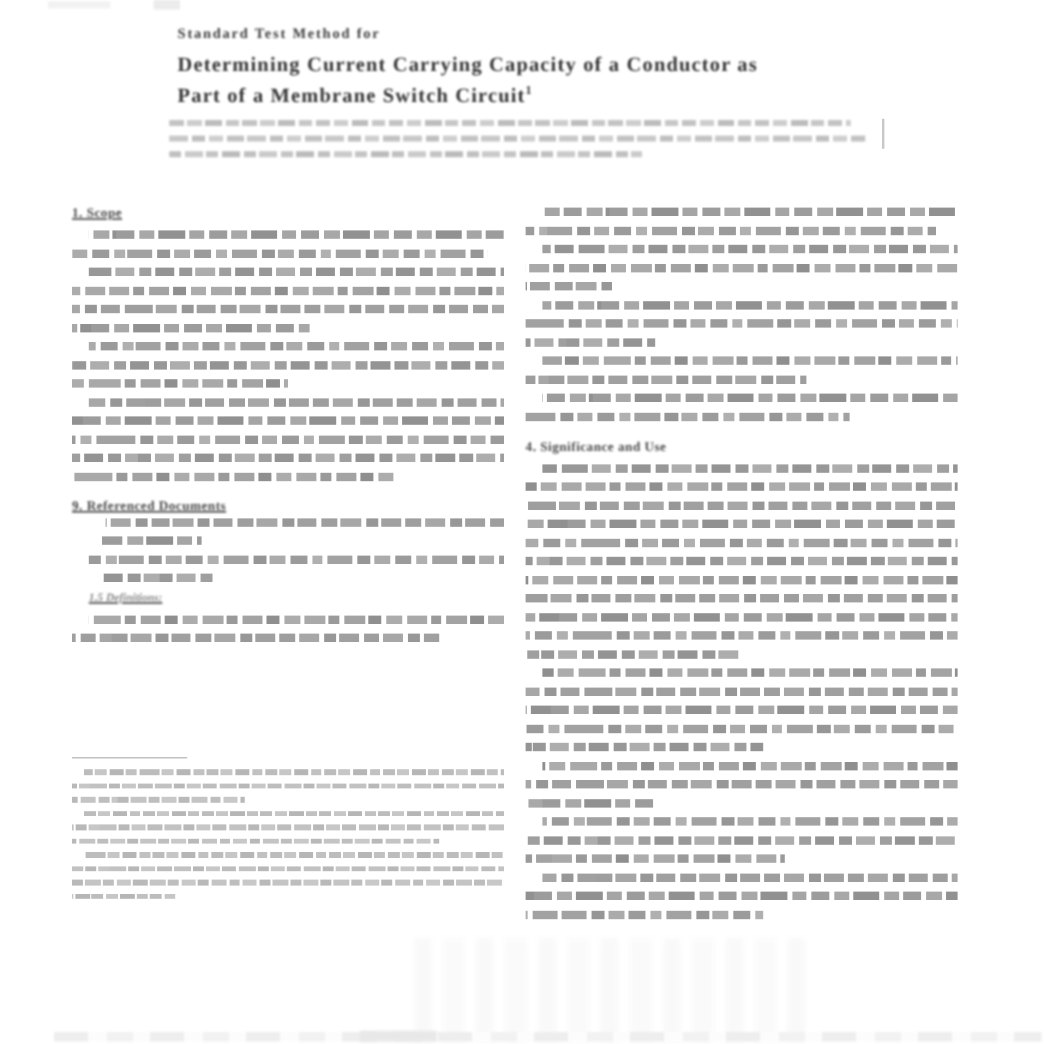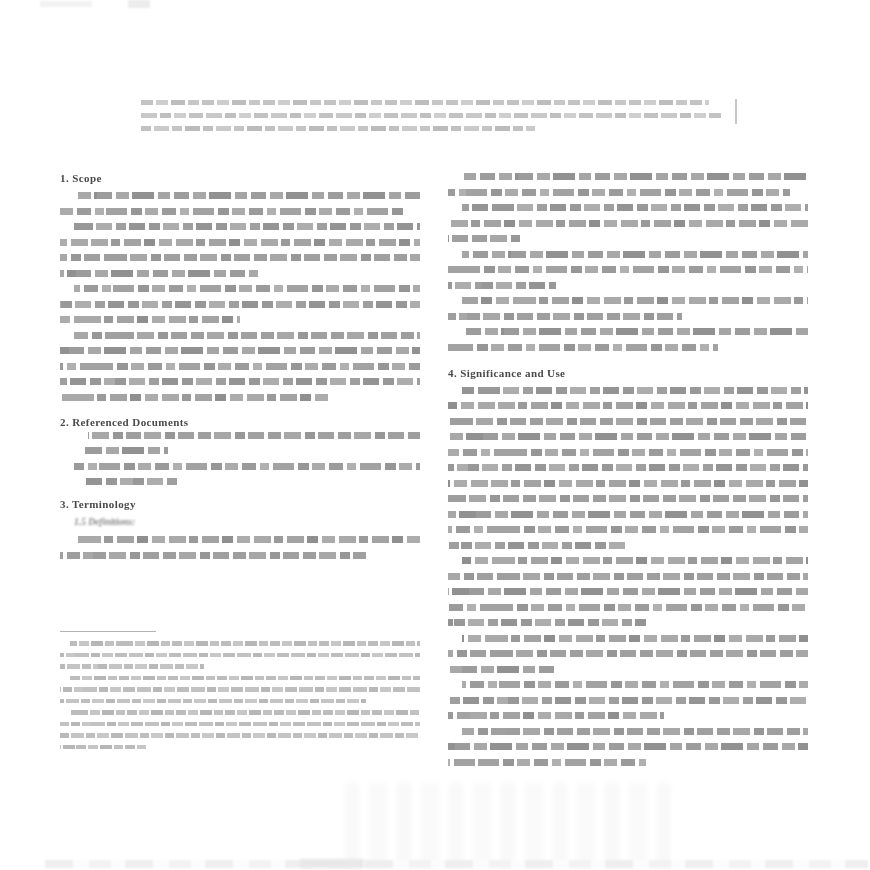--- a/index.html
+++ b/index.html
@@ -15,22 +15,22 @@
   .title-line sup{font-size:10px;}
 
   
   .abstract{position:absolute;left:141px;top:100px;width:580px;}
   .aline{height:5px;margin-bottom:8px;filter:blur(0.7px);}
   .change-bar{position:absolute;left:735px;top:99px;width:2px;height:25px;
               background:#c8c8c8;filter:blur(0.5px);}
 
   
   .col{position:absolute;top:168px;width:360px;}
-  .col-left{left:60px;}
-  .col-right{left:448px;}
+  .col-left{left:60px;text-decoration:underline;}
+  .col-right{left:438px;}
   .bheading{font-weight:bold;font-size:11px;letter-spacing:0.4px;color:#4a4a4a;
             filter:blur(0.7px);height:13px;line-height:13px;}
   .btext{font-weight:bold;font-style:italic;font-size:9.5px;color:#878787;
          filter:blur(0.9px);height:11px;line-height:11px;margin-left:14px;margin-bottom:4px;}
   .bline{height:7px;margin-bottom:8.5px;}
 
   
   .footnote-rule{position:absolute;left:60px;top:631px;width:96px;height:1px;background:#b2b2b2;}
   .footnotes{position:absolute;left:60px;top:641px;width:360px;}
   .fline{height:4.5px;margin-bottom:7px;filter:blur(0.6px);}
@@ -60,20 +60,27 @@
   .bottom-blob{position:absolute;left:300px;top:859px;width:64px;height:9px;background:#e8e8e8;filter:blur(1.5px);}
 </style>
 </head>
 <body>
 
 <div class="page">
 
   <div class="mark-a"></div>
   <div class="mark-b"></div>
 
+  <header class="titleblock">
+    <div class="kicker">Standard Test Method for</div>
+    <div class="title-line">Determining Current Carrying Capacity of a Conductor as</div>
+    <div class="title-line">
+      <span>Part of a Membrane Switch Circuit</span><sup>1</sup>
+    </div>
+  </header>
 
   <div class="abstract" id="abstract">
       <div class="aline a0" style="width: 98%;"></div>
       <div class="aline a1" style="width: 100%;"></div>
       <div class="aline a2" style="width: 68%;"></div>
     </div>
   <div class="change-bar"></div>
 
   <div class="col col-left" id="col-left">
       <div class="bheading" style="margin-top: 4px;">1. Scope</div>
@@ -92,30 +99,29 @@
         <div class="bline p2" style="width: 100%; background-position: 1px 0px;"></div>
         <div class="bline p3" style="width: 50%; background-position: 24px 0px;"></div>
       </div>
       <div class="bpara" style="margin-top: 6px;">
         <div class="bline p4" style="margin-left: 14px; width: calc(100% - 14px); background-position: 47px 0px;"></div>
         <div class="bline p0" style="width: 100%; background-position: 9px 0px;"></div>
         <div class="bline p1" style="width: 100%; background-position: 32px 0px;"></div>
         <div class="bline p2" style="width: 100%; background-position: 55px 0px;"></div>
         <div class="bline p3" style="width: 75%; background-position: 17px 0px;"></div>
       </div>
-      <div class="bheading" style="margin-top: 15px;">2. Referenced Documents</div>
+      <div class="bheading" style="margin-top: 15px;">9. Referenced Documents</div>
       <div class="bpara" style="margin-top: 3px;">
         <div class="bline p4" style="margin-left: 28px; width: calc(100% - 28px); background-position: 40px 0px;"></div>
         <div class="bline p0" style="margin-left: 25px; width: calc(30% - 25px); background-position: 2px 0px;"></div>
       </div>
       <div class="bpara" style="margin-top: 6px;">
         <div class="bline p1" style="margin-left: 14px; width: calc(100% - 14px); background-position: 25px 0px;"></div>
         <div class="bline p2" style="margin-left: 25px; width: calc(33% - 25px); background-position: 48px 0px;"></div>
       </div>
-      <div class="bheading" style="margin-top: 13px;">3. Terminology</div>
       <div class="bpara" style="margin-top: 6px;">
         <div class="btext">1.5 Definitions:</div>
       </div>
       <div class="bpara" style="margin-top: 8px;">
         <div class="bline p3" style="margin-left: 14px; width: calc(100% - 14px); background-position: 10px 0px;"></div>
         <div class="bline p4" style="width: 85%; background-position: 33px 0px;"></div>
       </div>
     </div>
   <div class="col col-right" id="col-right">
       <div class="bpara" style="margin-top: 5px;">

